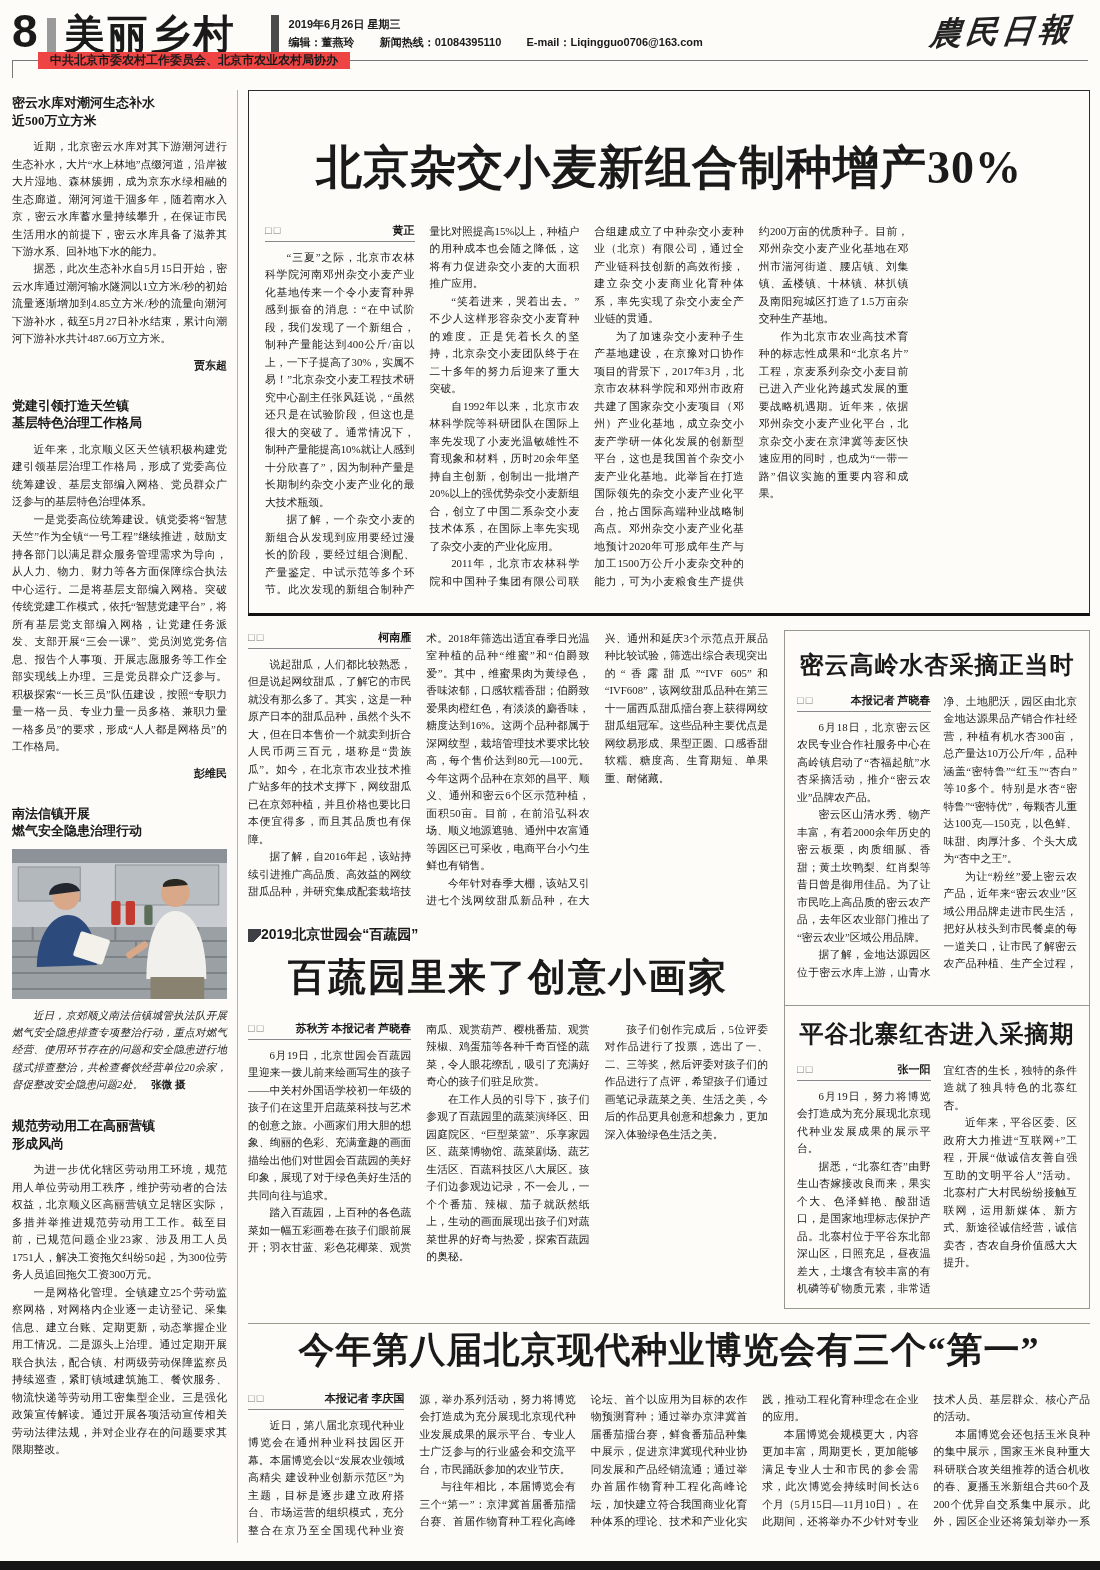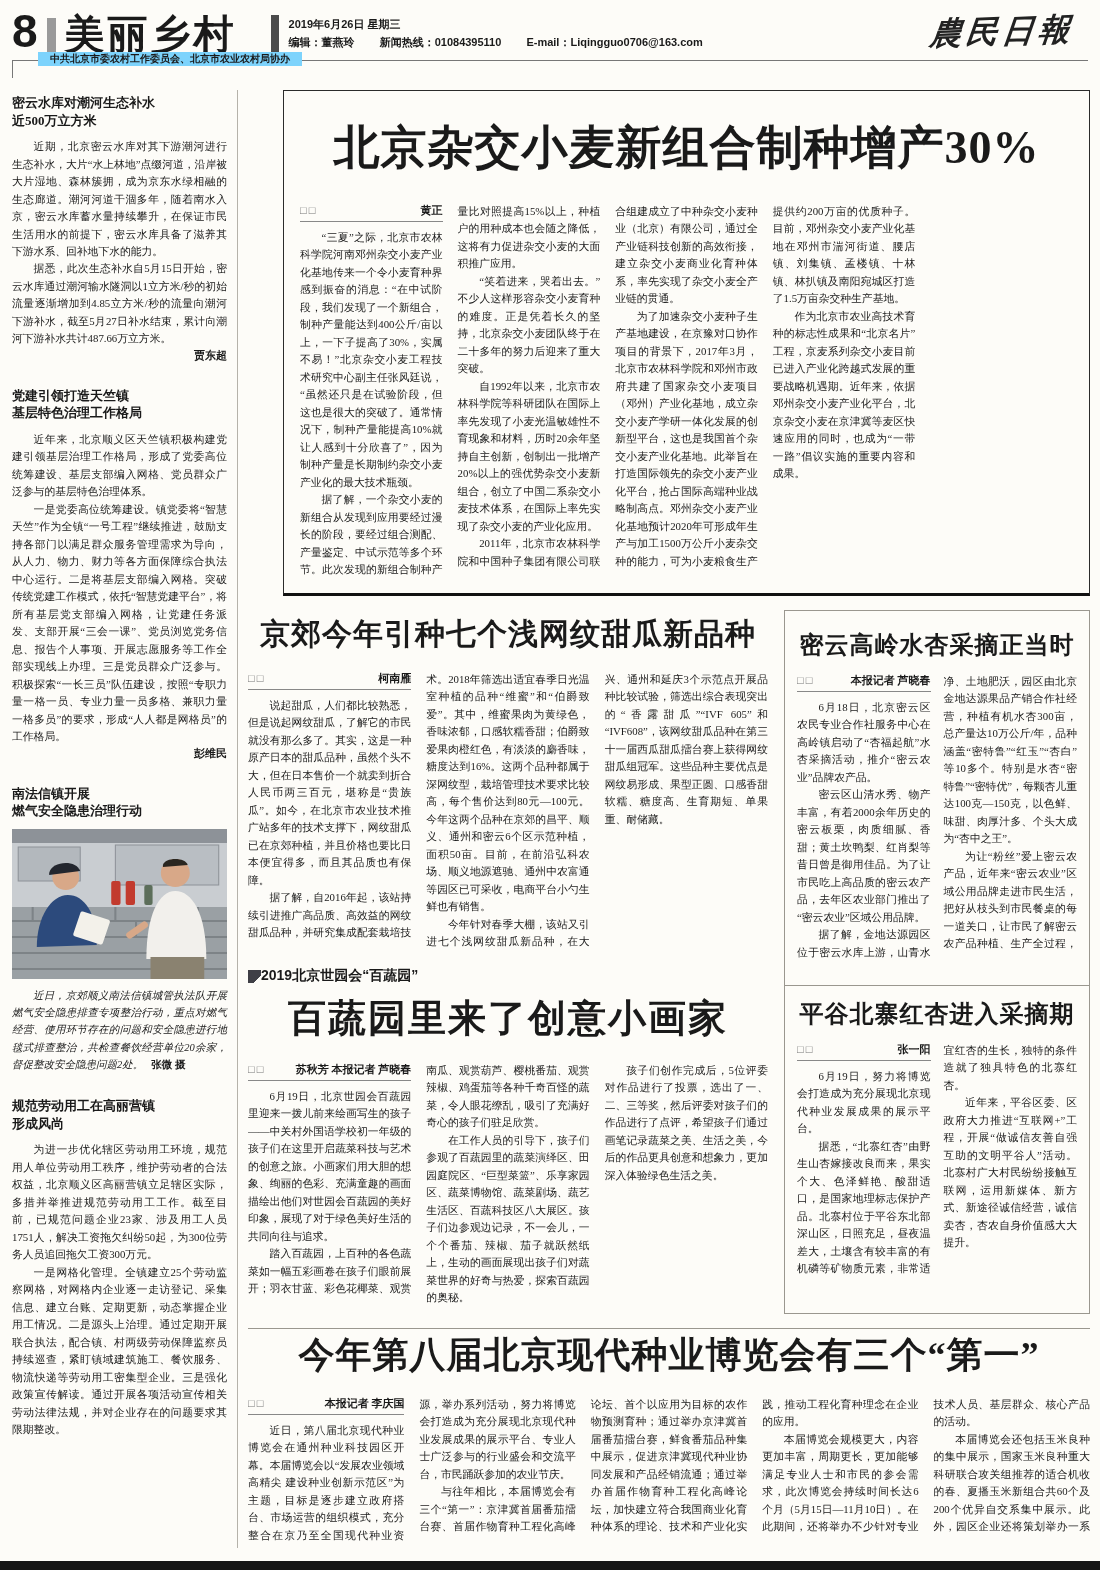--- a/index.html
+++ b/index.html
@@ -12,48 +12,48 @@
   .page-num { font-family:"Liberation Sans","DejaVu Sans",sans-serif; font-weight:900; font-size:46px; line-height:1; }
   .num-bar { width:9px; height:34px; background:#9a9a9a; margin:0 9px 2px; }
   .section-name { font-family:"Liberation Sans","DejaVu Sans",sans-serif; font-weight:900; font-size:40px; line-height:1; letter-spacing:3px; }
   .head-mid { display:flex; margin-left:34px; margin-bottom:2px; }
   .head-mid-bar { width:8px; background:#4b4b4b; margin-right:10px; }
   .head-lines { font-family:"Liberation Sans","DejaVu Sans",sans-serif; font-size:11px; line-height:1.7; font-weight:700; }
   .head-line2 span { margin-right:22px; font-weight:700; }
   .masthead-logo { margin-left:auto; font-size:32px; font-weight:700; font-style:italic;
                    transform:rotate(-2deg) skewX(-8deg); letter-spacing:4px; padding-right:14px; color:#222; }
   .partner-row { position:relative; margin:2px 4px 10px; border-top:1px solid #777; height:20px; }
-  .partner-text { position:absolute; top:-9px; left:26px; background:#7dd3fc; padding:0 12px;
-                  font-family:"Liberation Sans","DejaVu Sans",sans-serif; font-weight:700; font-size:10px; }
+  .partner-text { position:absolute; top:-9px; left:26px; background:#ef4444; padding:0 12px;
+                  font-family:"Liberation Sans","DejaVu Sans",sans-serif; font-weight:700; font-size:12px; }
   .partner-tick { position:absolute; left:0; top:-1px; width:1px; height:18px; background:#777; }
 
   
   .body-grid { display:flex; gap:10px; padding:0 2px; }
   .sidebar { width:228px; flex:0 0 228px; border-right:1px solid #b5b2aa; padding:4px 10px 0 2px; }
   .main-col { flex:1; min-width:0; }
 
   
   .side-art { margin-bottom:24px; }
   .side-title { font-weight:700; font-size:13px; line-height:1.35; white-space:pre-line; margin-bottom:9px; }
   .side-art p.tx { font-size:11px; line-height:1.7; text-align:justify; text-indent:2em; }
-  .sig { font-weight:700; text-align:right; font-size:11px; margin-top:0; }
+  .sig { font-weight:700; text-align:right; font-size:11px; margin-top:10px; }
   .photo-wrap { margin:4px 0 8px; }
   .photo-wrap svg { display:block; width:100%; height:150px; }
   .caption { font-size:10.5px; line-height:1.65; text-align:justify; text-indent:2em; font-style:italic; }
   .caption .credit { font-weight:700; font-style:normal; margin-left:8px; }
 
   
   .byline { display:flex; justify-content:space-between; align-items:baseline;
             border-bottom:1px solid #888; padding-bottom:3px; margin-bottom:7px; font-size:11px; }
   .byline .marker { color:#777; letter-spacing:2px; }
   .byline .author { font-weight:700; }
   .story p.tx { font-size:10.8px; line-height:1.62; text-align:justify; text-indent:2em; }
 
   
-  .lead-box { border:1px solid #2b2b2b; border-bottom:3px solid #111; padding:12px 16px 12px; margin-bottom:14px;margin-left:35px; }
+  .lead-box { border:1px solid #2b2b2b; border-bottom:3px solid #111; padding:32px 16px 12px; margin-bottom:14px; }
   .lead-title { font-size:46px; font-weight:700; text-align:center; letter-spacing:1px; margin:14px 0 24px; }
   .lead-body { column-count:5; column-gap:15px; column-fill:auto; height:378px; overflow:hidden; }
 
   
   .mid-row { display:flex; gap:16px; }
   .mid-left { flex:1; min-width:0; }
   .melon-title { font-size:30px; font-weight:700; text-align:center; letter-spacing:1px; margin:4px 0 16px; }
   .melon-body { column-count:3; column-gap:15px; column-fill:auto; height:282px; overflow:hidden; }
   .kicker { display:flex; align-items:center; gap:0; margin:14px 0 6px;
             font-family:"Liberation Sans","DejaVu Sans",sans-serif; font-weight:700; font-size:14px; }
@@ -176,21 +176,20 @@
           <p class="tx">2011年，北京市农林科学院和中国种子集团有限公司联合组建成立了中种杂交小麦种业（北京）有限公司，通过全产业链科技创新的高效衔接，建立杂交小麦商业化育种体系，率先实现了杂交小麦全产业链的贯通。</p>
           <p class="tx">为了加速杂交小麦种子生产基地建设，在京豫对口协作项目的背景下，2017年3月，北京市农林科学院和邓州市政府共建了国家杂交小麦项目（邓州）产业化基地，成立杂交小麦产学研一体化发展的创新型平台，这也是我国首个杂交小麦产业化基地。此举旨在打造国际领先的杂交小麦产业化平台，抢占国际高端种业战略制高点。邓州杂交小麦产业化基地预计2020年可形成年生产与加工1500万公斤小麦杂交种的能力，可为小麦粮食生产提供约200万亩的优质种子。目前，邓州杂交小麦产业化基地在邓州市湍河街道、腰店镇、刘集镇、孟楼镇、十林镇、林扒镇及南阳宛城区打造了1.5万亩杂交种生产基地。</p>
           <p class="tx">作为北京市农业高技术育种的标志性成果和“北京名片”工程，京麦系列杂交小麦目前已进入产业化跨越式发展的重要战略机遇期。近年来，依据邓州杂交小麦产业化平台，北京杂交小麦在京津冀等麦区快速应用的同时，也成为“一带一路”倡议实施的重要内容和成果。</p>
         </div>
       </div>
 
       <div class="mid-row">
         <div class="mid-left">
 
           <div class="story">
-            <div class="melon-title">京郊今年引种七个浅网纹甜瓜新品种</div>
             <div class="melon-body">
               <div class="byline">
                 <span class="marker">□□</span>
                 <span class="author">柯南雁</span>
               </div>
               <p class="tx">说起甜瓜，人们都比较熟悉，但是说起网纹甜瓜，了解它的市民就没有那么多了。其实，这是一种原产日本的甜瓜品种，虽然个头不大，但在日本售价一个就卖到折合人民币两三百元，堪称是“贵族瓜”。如今，在北京市农业技术推广站多年的技术支撑下，网纹甜瓜已在京郊种植，并且价格也要比日本便宜得多，而且其品质也有保障。</p>
               <p class="tx">据了解，自2016年起，该站持续引进推广高品质、高效益的网纹甜瓜品种，并研究集成配套栽培技术。2018年筛选出适宜春季日光温室种植的品种“维蜜”和“伯爵致爱”。其中，维蜜果肉为黄绿色，香味浓郁，口感软糯香甜；伯爵致爱果肉橙红色，有淡淡的麝香味，糖度达到16%。这两个品种都属于深网纹型，栽培管理技术要求比较高，每个售价达到80元—100元。今年这两个品种在京郊的昌平、顺义、通州和密云6个区示范种植，面积50亩。目前，在前沿弘科农场、顺义地源遮驰、通州中农富通等园区已可采收，电商平台小勺生鲜也有销售。</p>
               <p class="tx">今年针对春季大棚，该站又引进七个浅网纹甜瓜新品种，在大兴、通州和延庆3个示范点开展品种比较试验，筛选出综合表现突出的“香露甜瓜”“IVF 605”和“IVF608”，该网纹甜瓜品种在第三十一届西瓜甜瓜擂台赛上获得网纹甜瓜组冠军。这些品种主要优点是网纹易形成、果型正圆、口感香甜软糯、糖度高、生育期短、单果重、耐储藏。</p>
             </div>
           </div>

